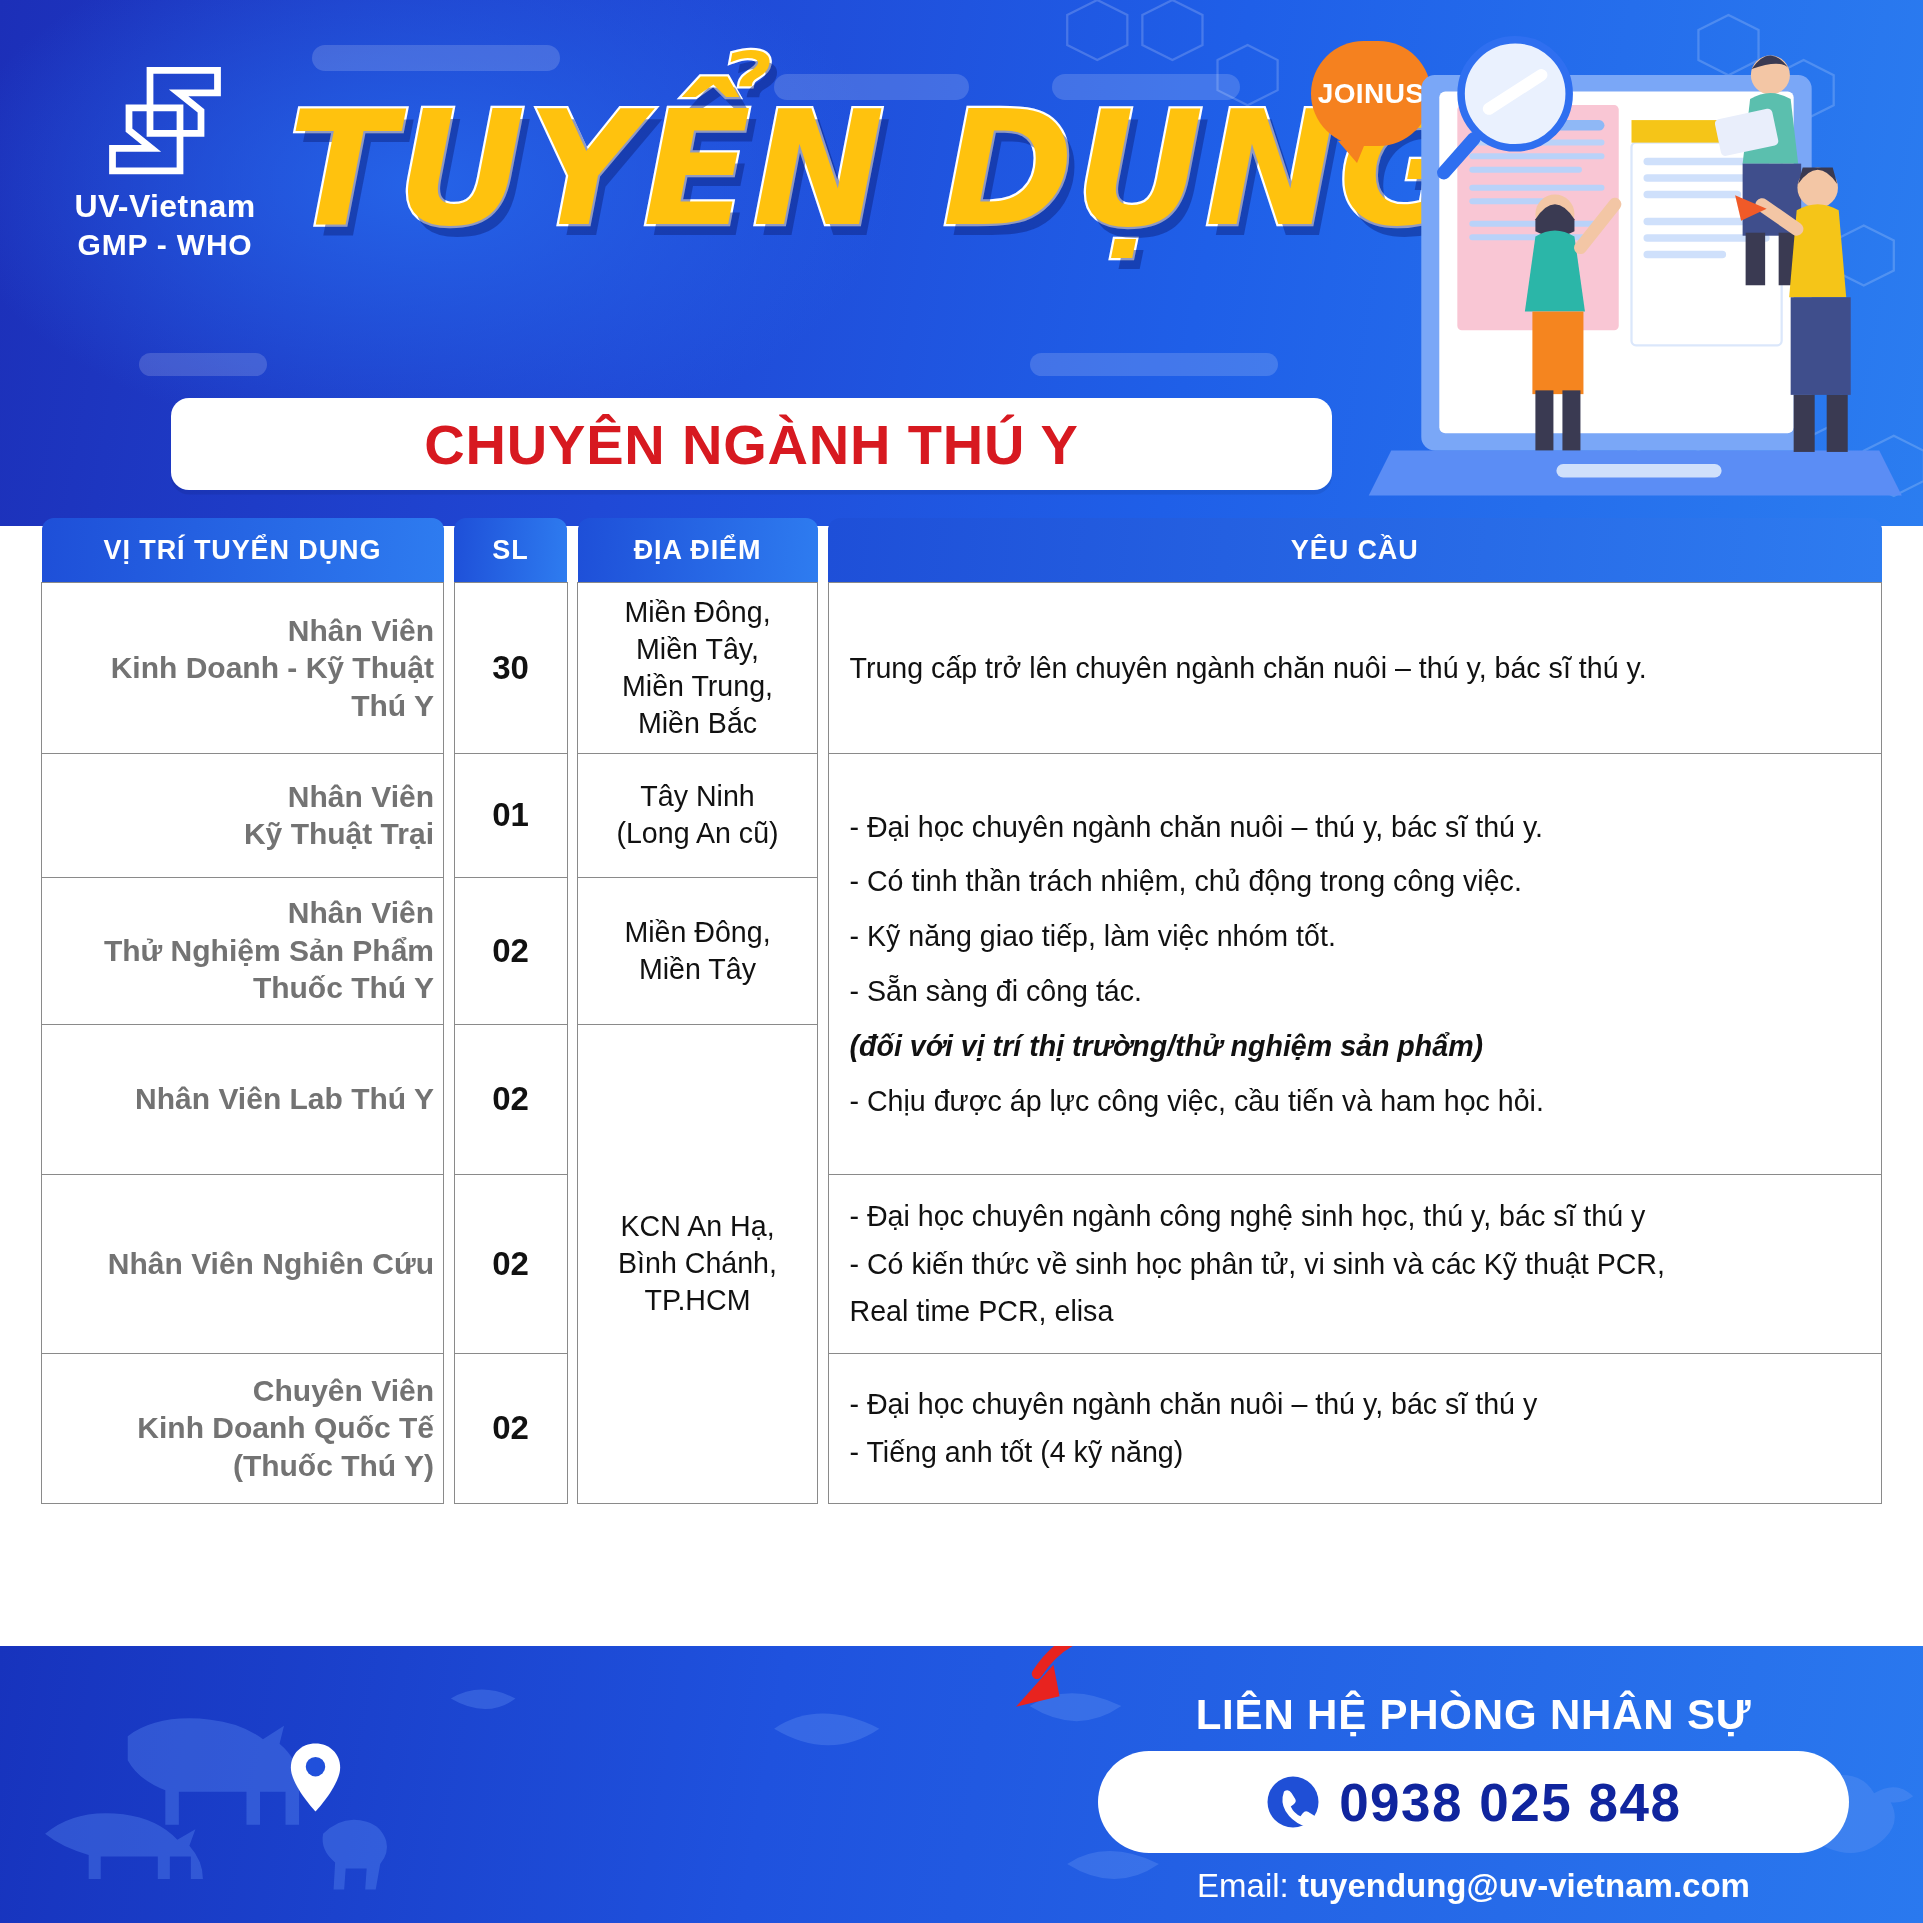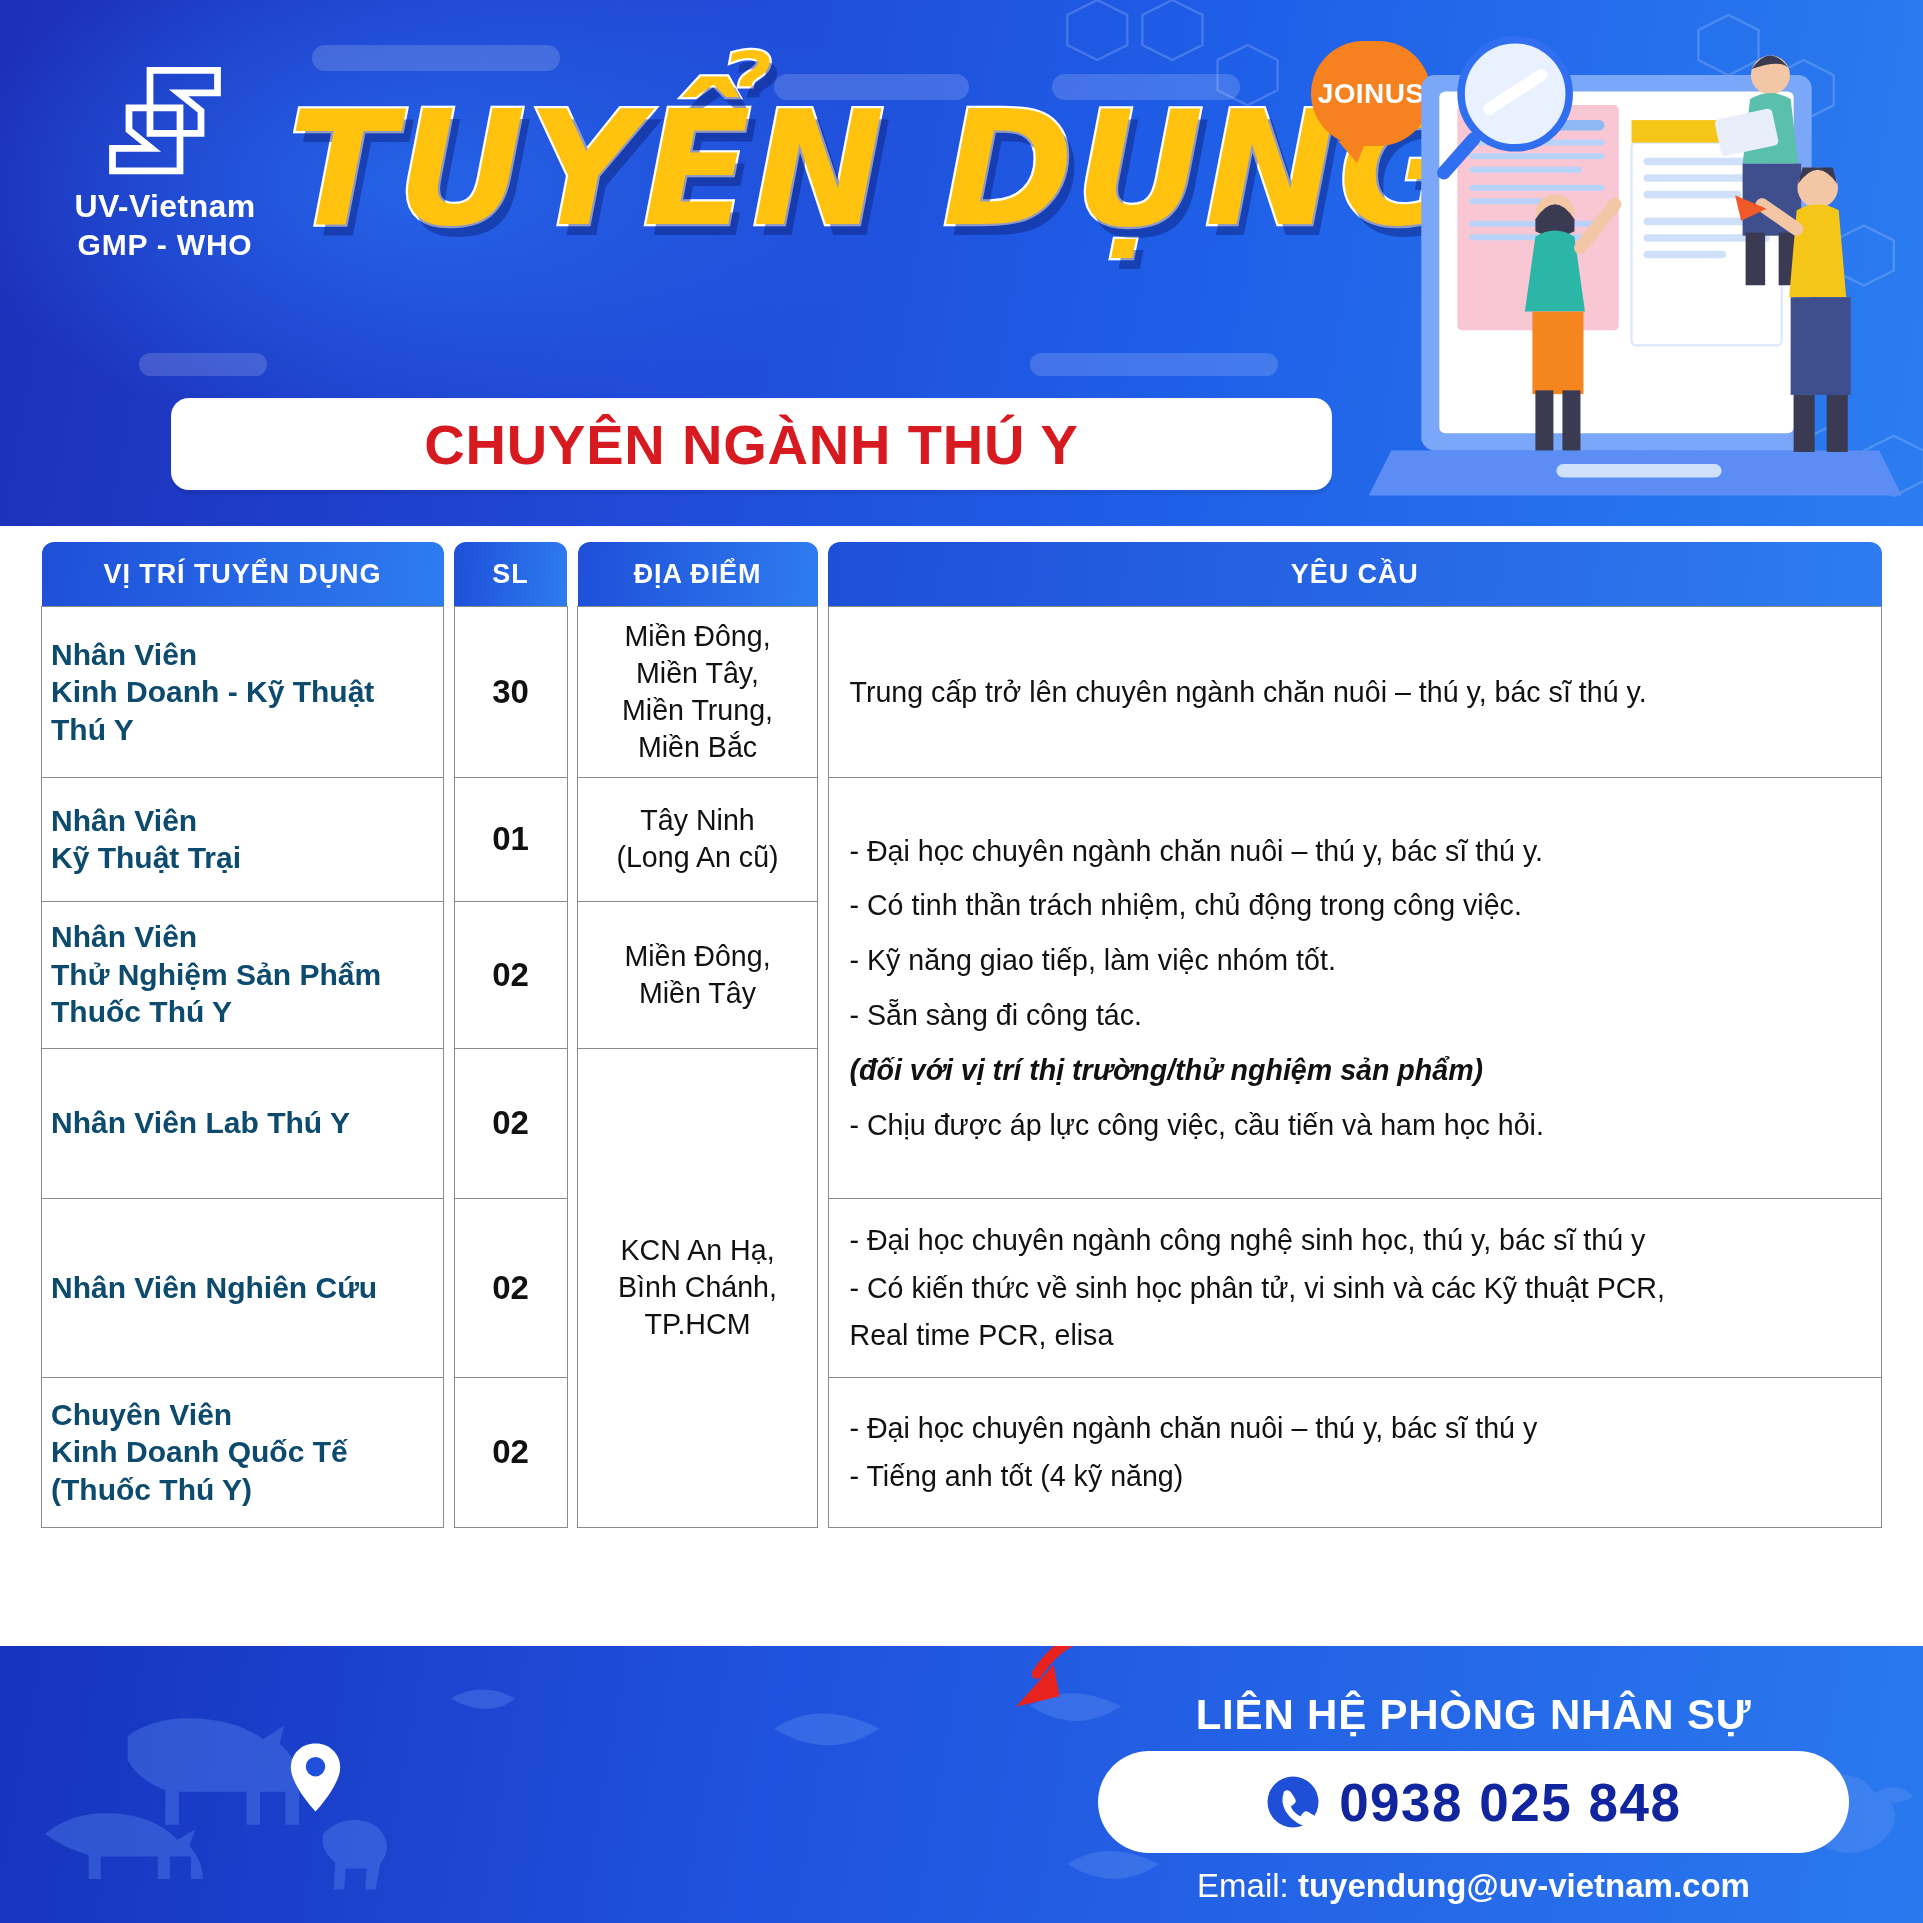--- a/index.html
+++ b/index.html
@@ -76,38 +76,38 @@
   }
   .sub-banner span {
     color: #D71920; font-size: 56px; font-weight: 700; letter-spacing: 0.8px;
   }
 
   
   .illus { position: absolute; right: 22.5px; top: 30px; width: 541px; height: 488px; }
 
   
   .table-wrap {
-    position: absolute; left: 41px; top: 542px; width: 1841px;
+    position: absolute; left: 41px; top: 518px; width: 1841px;
   }
   table { border-collapse: collapse; width: 1841px; table-layout: fixed; }
   th {
     color: #ffffff; font-size: 27px; font-weight: 700; letter-spacing: 0.9px;
     padding: 16.5px 7.5px; text-align: center; border: none;
   }
   .th-pos   { background: linear-gradient(95deg,#1e4fd8,#2e7cf0); border-radius: 12px 12px 0 0; width: 402px; }
   .th-sl    { background: linear-gradient(95deg,#1e4fd8,#2e7cf0); border-radius: 12px 12px 0 0; width: 113px; }
   .th-loc   { background: linear-gradient(95deg,#1e4fd8,#2e7cf0); border-radius: 12px 12px 0 0; width: 240px; }
   .th-req   { background: linear-gradient(95deg,#1e4fd8,#2e7cf0); border-radius: 12px 12px 0 0; }
   .th-gap   { width: 10.5px; background: transparent; padding: 0; }
 
   td {
     border: 1.5px solid #8a8a8a; vertical-align: middle; background: #ffffff;
   }
   td.pos {
-    color: #0c4a6e; font-size: 30px; font-weight: 700; text-align: left;
+    color: #737373; font-size: 30px; font-weight: 700; text-align: right;
     line-height: 1.25; padding: 9px 9px;
   }
   td.sl {
     color: #111111; font-size: 33px; font-weight: 700; text-align: center;
   }
   td.loc {
     color: #111111; font-size: 28.6px; text-align: center; line-height: 1.3; padding: 10.5px 6px;
   }
   td.req {
     color: #111111; font-size: 28.6px; text-align: left; line-height: 1.55; padding: 16.5px 21px;

